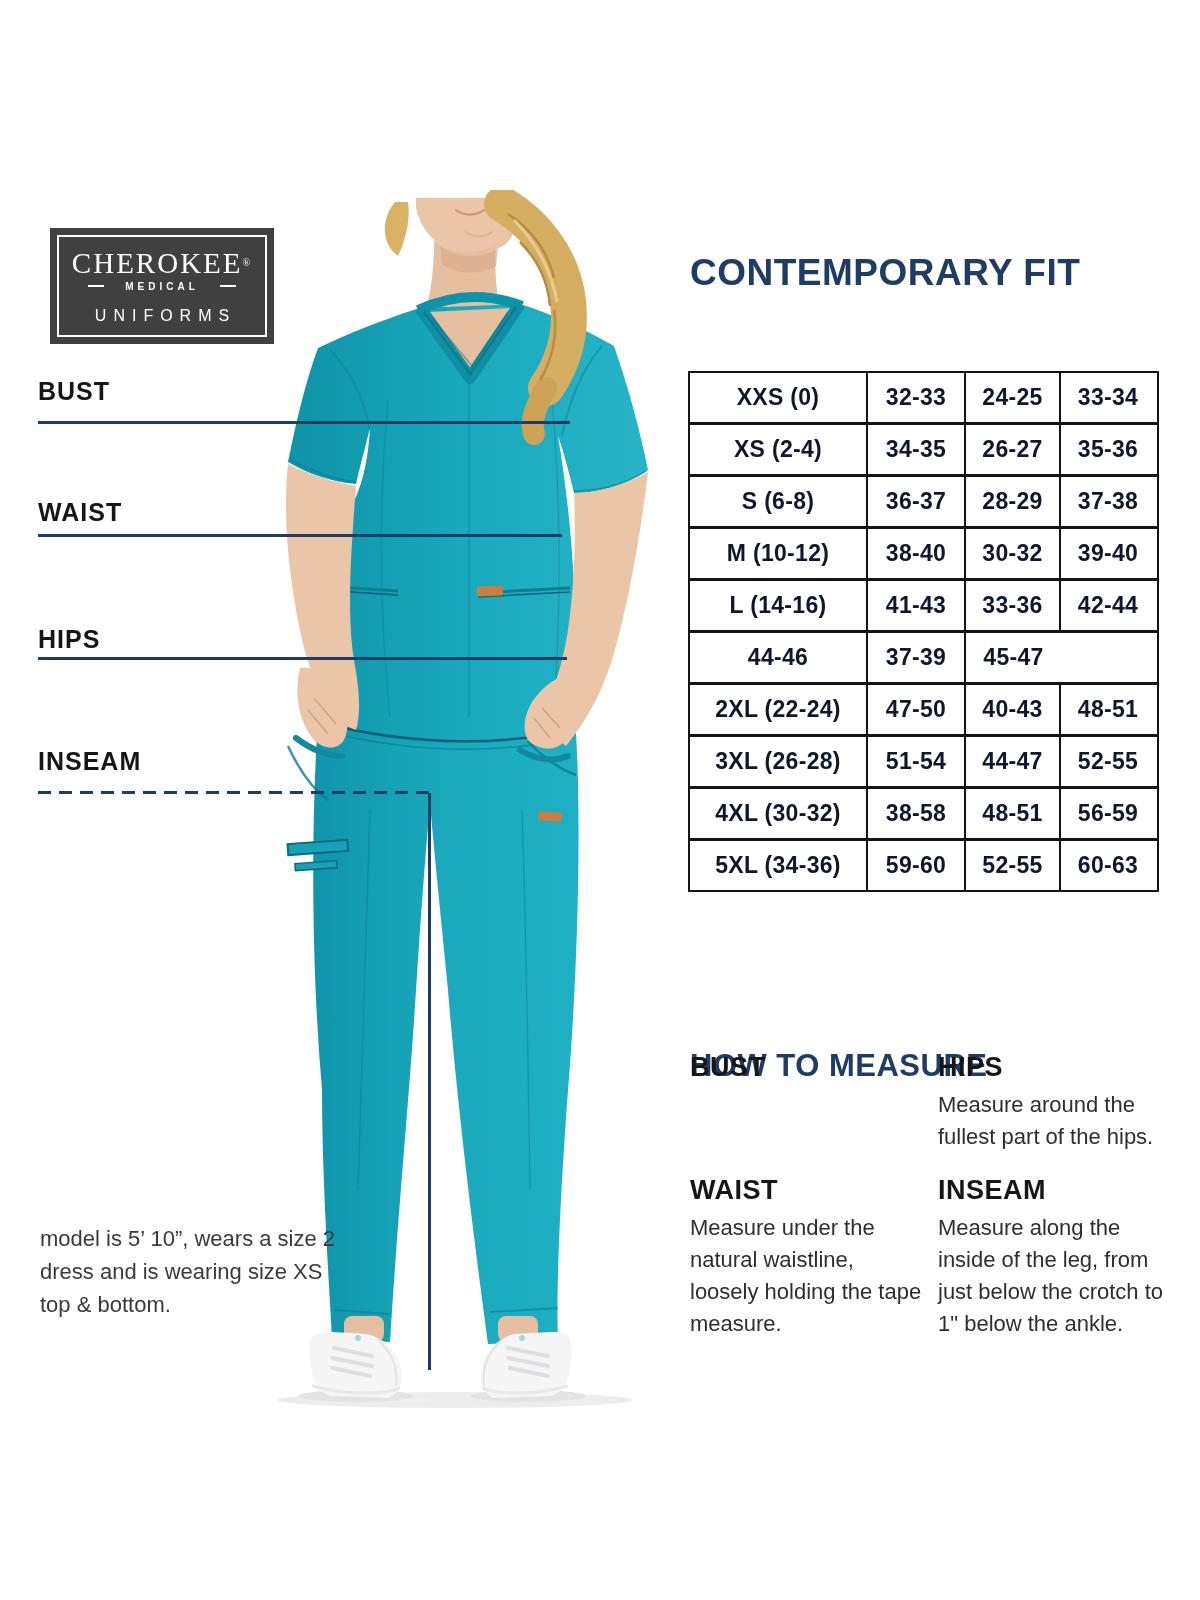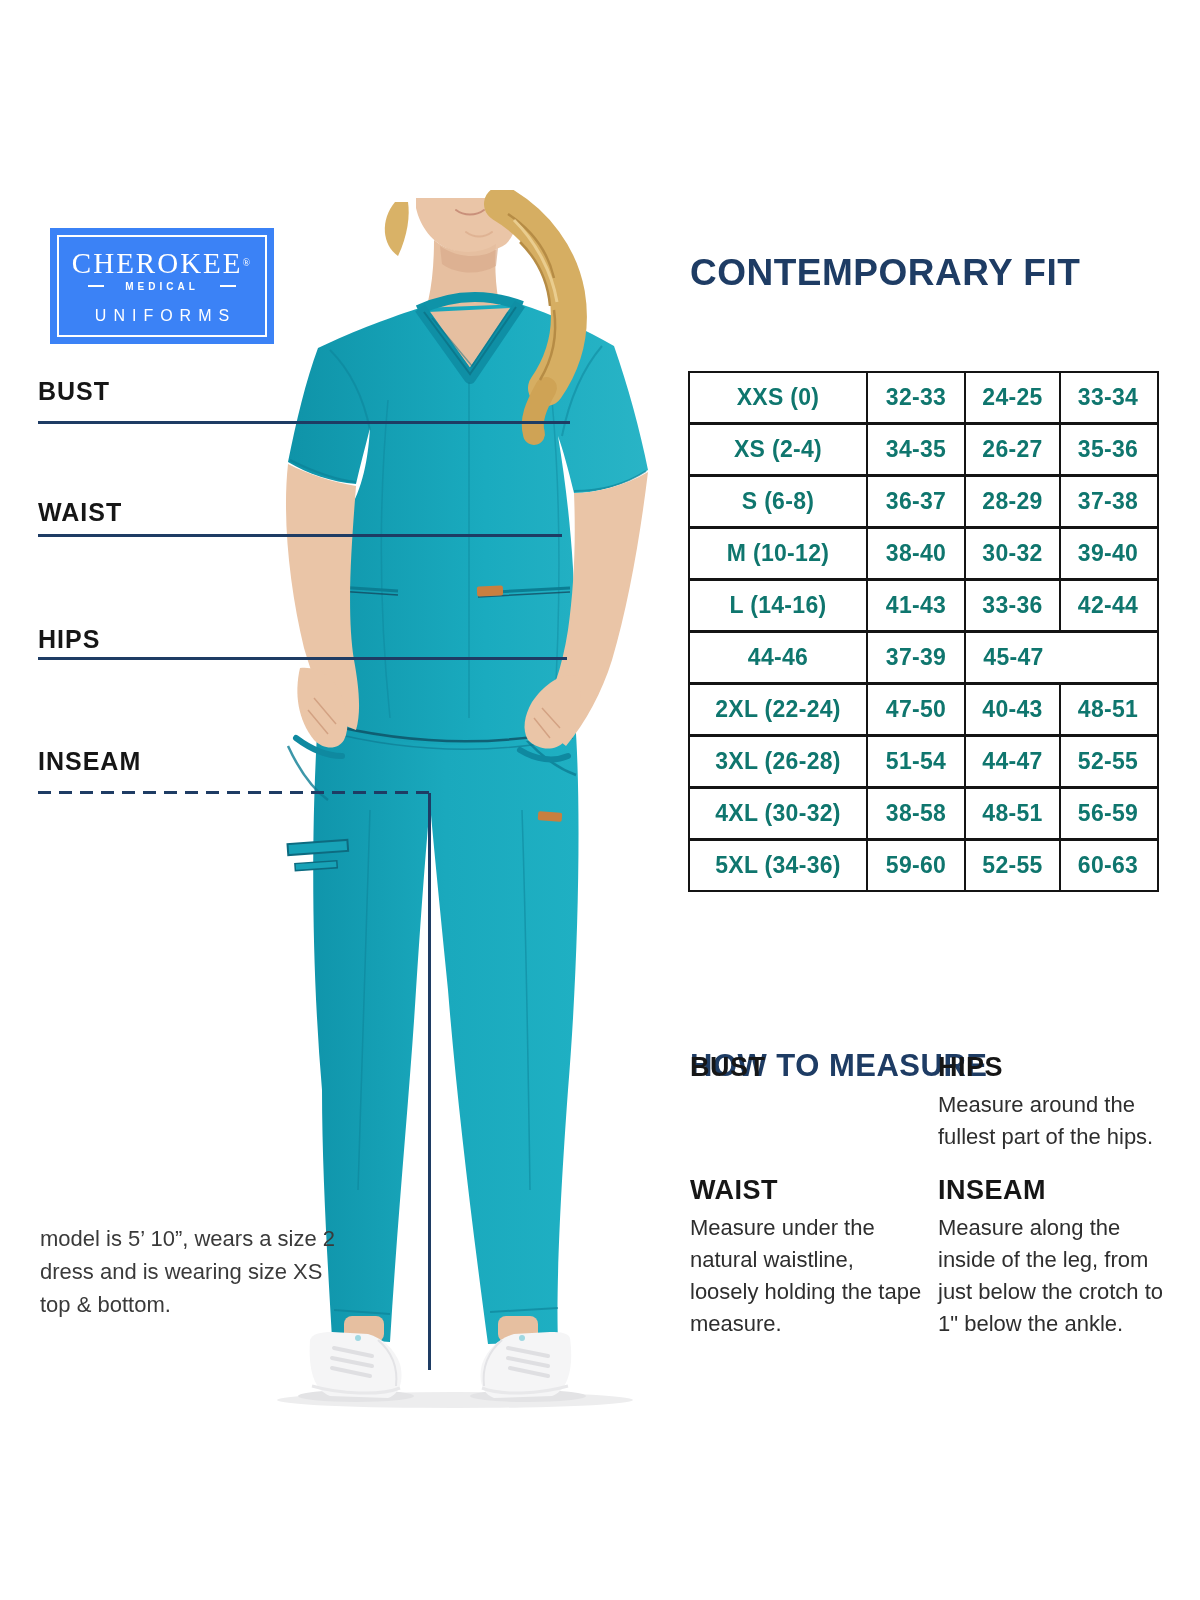--- a/index.html
+++ b/index.html
@@ -1,20 +1,20 @@
 <!DOCTYPE html>
 <html><head>
 <meta charset="utf-8">
 <style>
   html,body { margin:0; padding:0; background:#fff; }
   .page { position:relative; width:1200px; height:1600px; background:#ffffff;
           font-family:"Liberation Sans", sans-serif; overflow:hidden; }
 
   
-  .logo { position:absolute; left:50px; top:228px; width:224px; height:116px; background:#3b82f6; }
+  .logo { position:absolute; left:50px; top:228px; width:224px; height:116px; background:#404040; }
   .logo-inner { position:absolute; top:7px; left:7px; right:7px; bottom:7px; border:2px solid #ffffff;
                 display:flex; flex-direction:column; align-items:center; justify-content:center; color:#fff; }
   .logo-name { font-family:"Liberation Serif", serif; font-size:29px; letter-spacing:2px; line-height:30px; }
   .logo-name sup { font-size:10px; vertical-align:top; }
   .logo-medical { display:flex; align-items:center; gap:21px; margin-top:3px; }
   .logo-medical span.txt { font-size:10px; letter-spacing:4px; font-weight:bold; }
   .logo-dash { width:16px; height:2px; background:#fff; }
   .logo-uniforms { font-size:16px; letter-spacing:7px; font-weight:normal; margin-top:15px; text-indent:7px; }
 
   
@@ -28,21 +28,21 @@
            line-height:46px; letter-spacing:0.5px; }
 
   .size-table { position:absolute; left:688px; top:368px; width:471px; }
   .thead { display:grid; grid-template-columns:180px 99px 96px 96px; background:#98989a; height:50px; }
   .thead .th { display:flex; align-items:center; justify-content:center; color:#ffffff;
                font-weight:700; font-size:24px; border-left:3px solid #ffffff; }
   .thead .th:first-child { border-left:none; }
   .tbody { margin-top:3px; border:2px solid #141414; }
   .trow { display:grid; grid-template-columns:178px 98px 95px 94px; border-bottom:3px solid #141414; height:49px; }
   .trow:last-child { border-bottom:none; }
-  .td { display:flex; align-items:center; justify-content:center; font-size:23px; color:#0f766e;
+  .td { display:flex; align-items:center; justify-content:center; font-size:23px; color:#0f172a;
         border-right:2px solid #141414; font-weight:600; letter-spacing:0.3px; }
   .td:first-child { font-weight:700; }
   .td:last-child { border-right:none; }
 
   .htm-heading { position:absolute; left:690px; top:1002px; font-size:31px; font-weight:800;
                  color:#1e3c64; letter-spacing:0.5px;margin-top:46px; }
   .htm-grid { position:absolute; left:690px; top:1052px; width:488px; display:grid;
               grid-template-columns:248px 240px; row-gap:22px; }
   .htm-label { font-size:27px; font-weight:800; color:#161616; letter-spacing:0.5px; }
   .htm-text { margin:6px 0 0 0; font-size:22px; line-height:32px; color:#2e2e2e; width:235px; }

